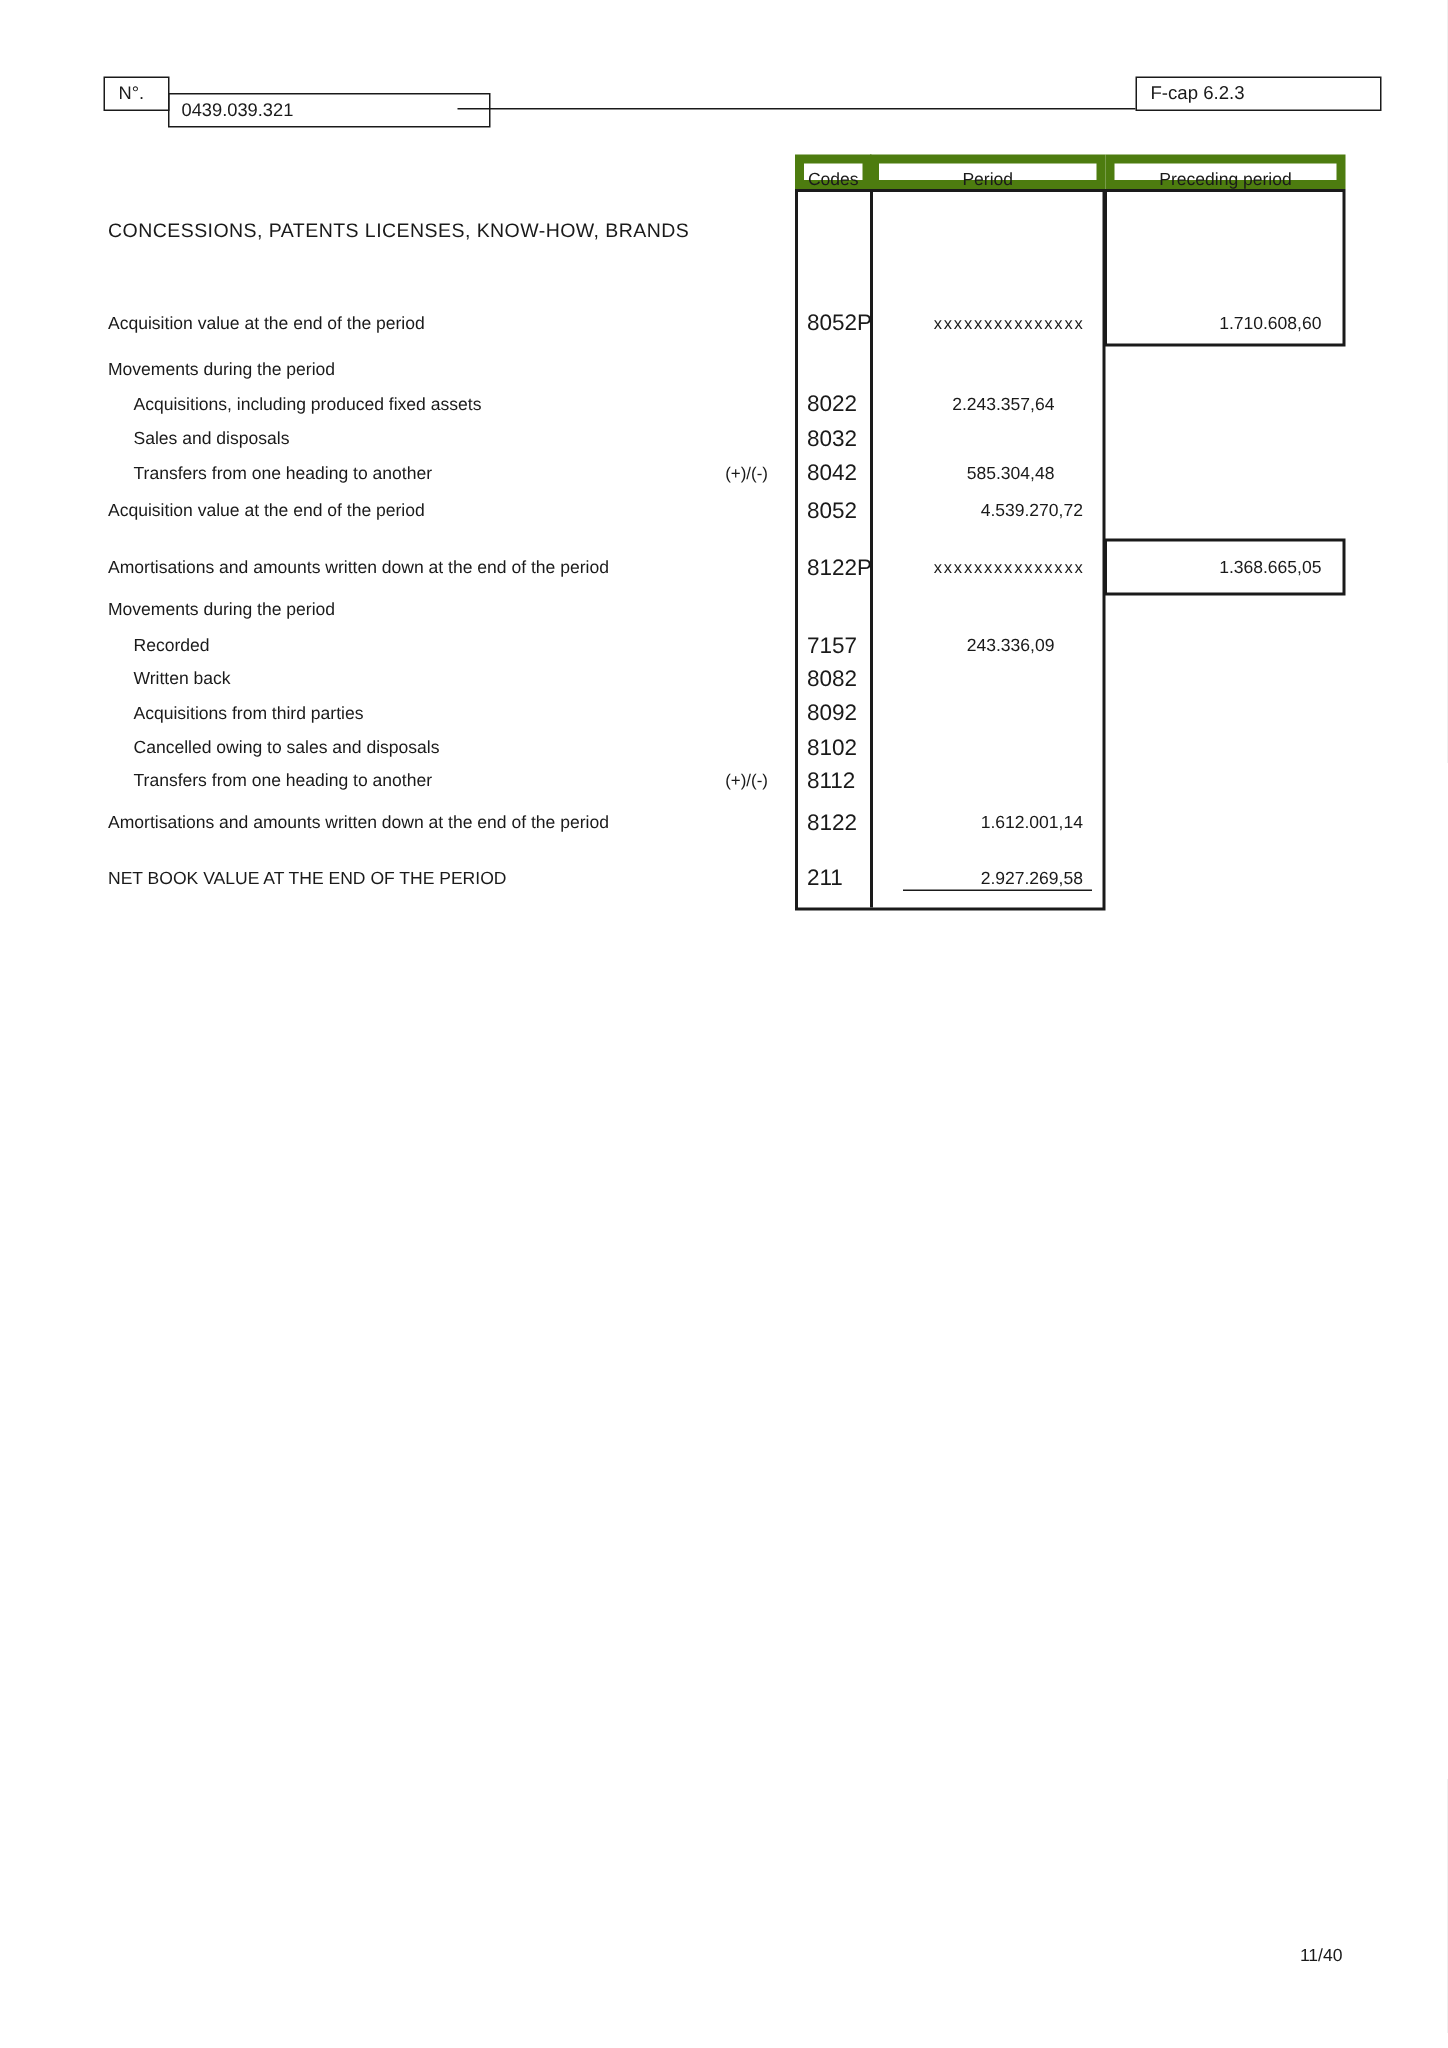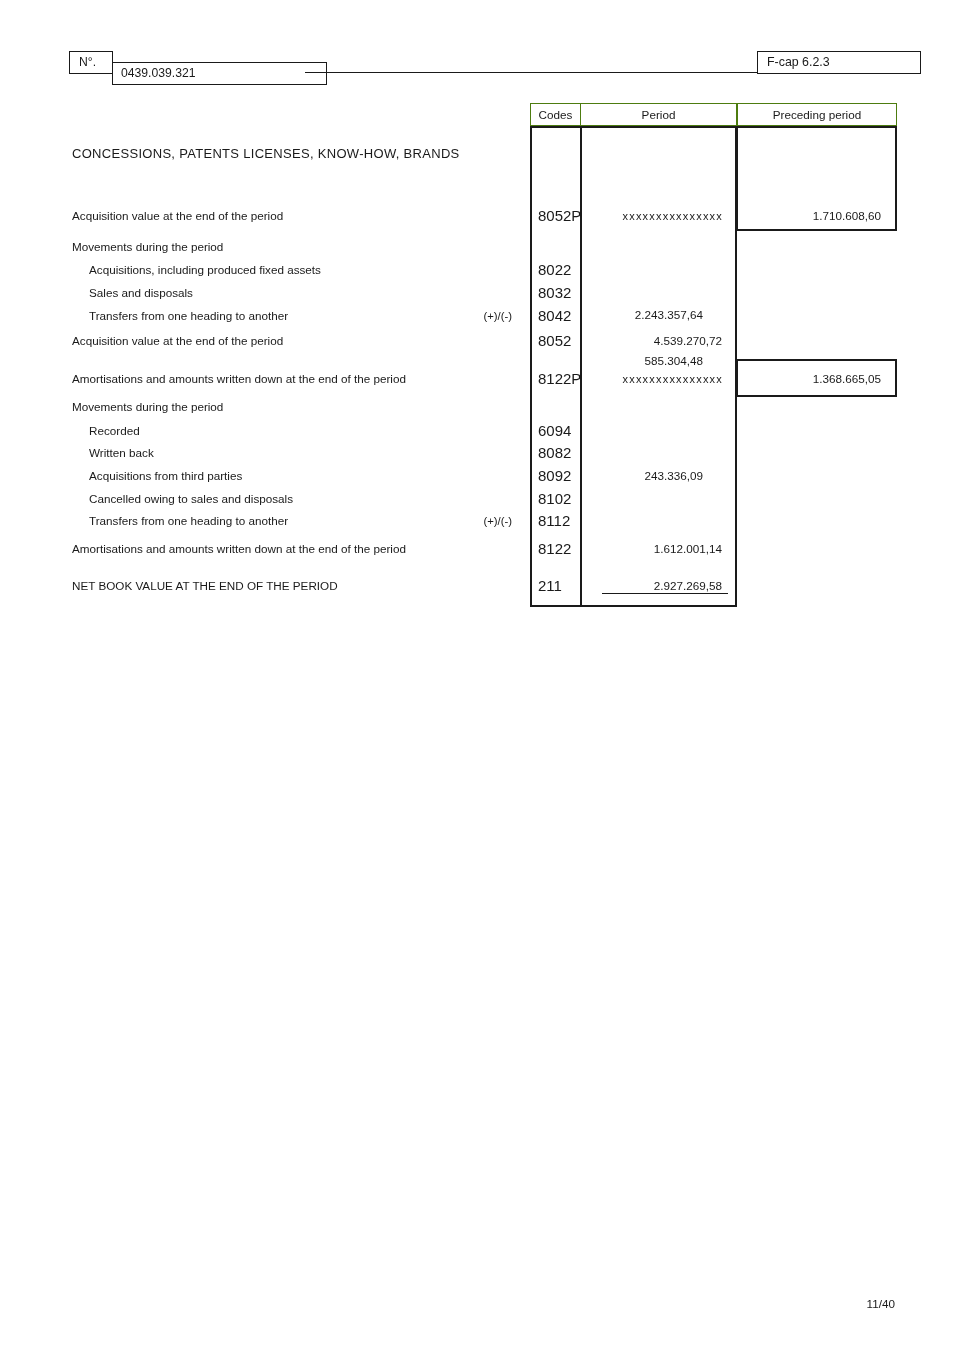--- a/index.html
+++ b/index.html
@@ -33,21 +33,21 @@
     left: 305px; top: 72px;
     width: 452px; height: 0;
     border-top: 1px solid #1a1a1a;
   }
   
   .colhead {
     position: absolute;
     top: 103px;
     height: 23px;
     box-sizing: border-box;
-    border: 1px solid #4d7c0f;
+    border: 6px solid #4d7c0f;
     text-align: center;
     line-height: 21px;
     font-size: 11.7px;
   }
   .codes-head     { left: 530px; width: 51px; }
   .period-head    { left: 580px; width: 157px; }
   .preceding-head { left: 737px; width: 160px; }
   
   .table-body {
     position: absolute;
@@ -90,21 +90,21 @@
   }
   .row .label    { position: absolute; left: 72px; white-space: nowrap; }
   .row .label.indent-1 { left: 89px; }
   .row .sign     { position: absolute; right: 453px; font-size: 11.3px; }
   .row .code     { position: absolute; left: 538px; font-size: 15px; }
   .row .period-value, .row .preceding-value {
     position: absolute;
     text-align: right;
     white-space: nowrap;
   }
-  .row .period-value.detail { right: 262px; margin-top: 45px; }
+  .row .period-value.detail { right: 262px; }
   .row .period-value.total  { right: 243px; }
   .row .period-value.xmask  { right: 242px; font-size: 11px; letter-spacing: 1.2px; }
   .row .period-value.underlined {
     right: auto;
     left: 602px;
     width: 126px;
     height: 17px;
     box-sizing: border-box;
     padding-right: 6px;
     border-bottom: 1.5px solid #1a1a1a;
@@ -200,21 +200,21 @@
     <span class="period-value xmask">xxxxxxxxxxxxxxx</span>
     <span class="preceding-value">1.368.665,05</span>
   </div>
       <div class="row" style="top: 398px;">
     <span class="label">Movements during the period</span>
 
   </div>
       <div class="row" style="top: 422px;">
     <span class="label indent-1">Recorded</span>
 
-    <span class="code">6094</span>
+    <span class="code">7157</span>
     <span class="period-value detail">243.336,09</span>
 
   </div>
       <div class="row" style="top: 444px;">
     <span class="label indent-1">Written back</span>
 
     <span class="code">8082</span>
 
   </div>
       <div class="row" style="top: 467px;">

